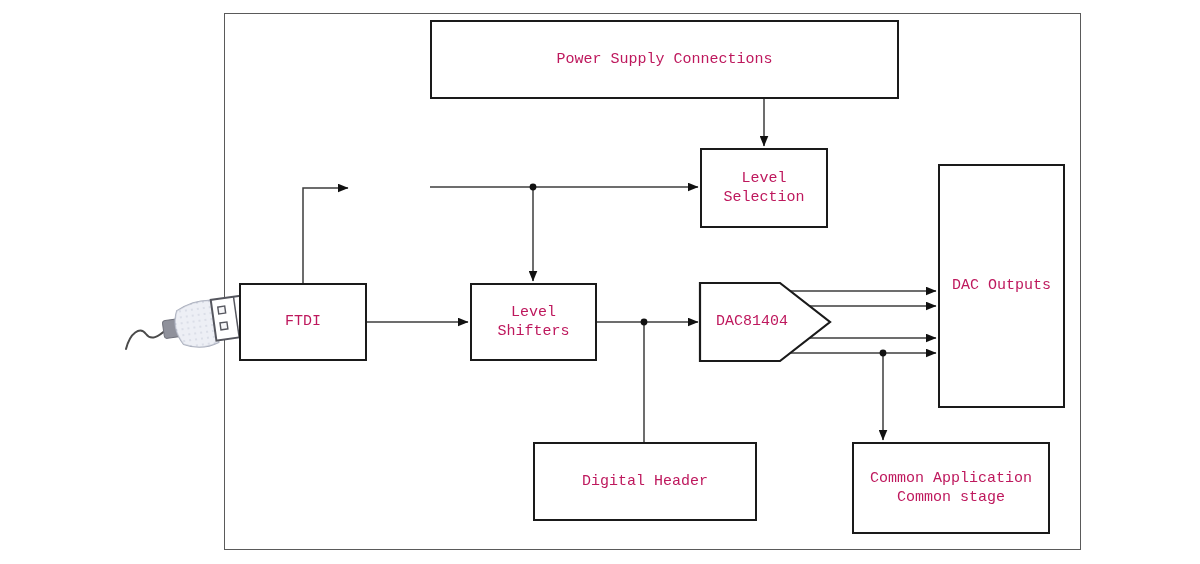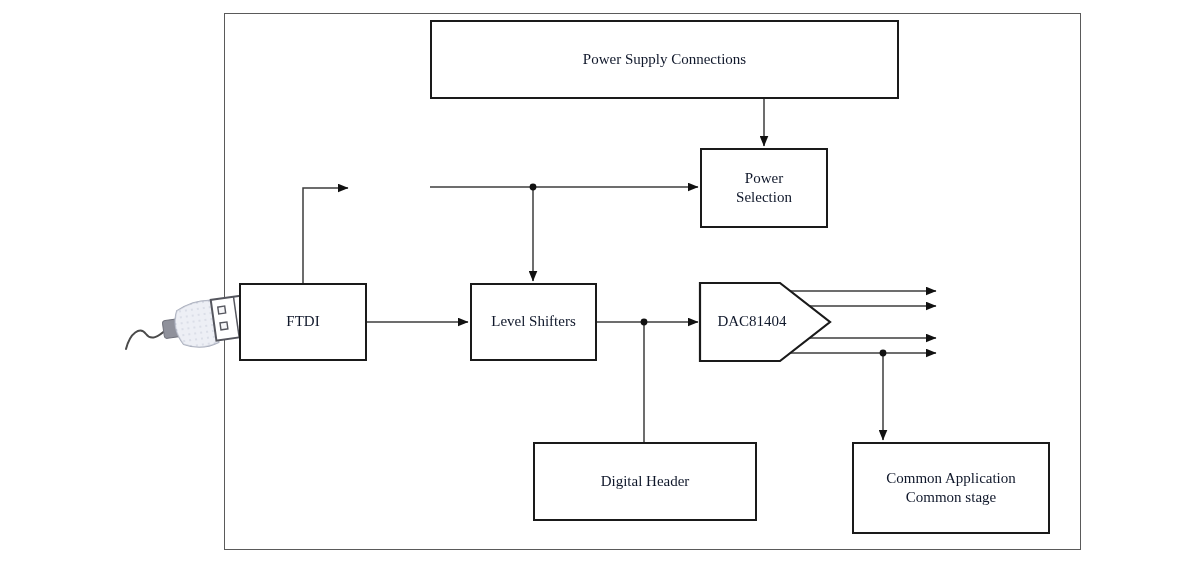--- a/index.html
+++ b/index.html
@@ -1,21 +1,21 @@
 <!DOCTYPE html>
 <html><head>
 <meta charset="utf-8">
 <style>
   html,body{margin:0;padding:0;background:#ffffff;}
   .stage{
     position:relative;
     width:1104px;height:564px;
     background:#ffffff;
-    font-family:Liberation Serif, serif;
-    color:#0f172a;
+    font-family:Liberation Mono, monospace;
+    color:#be185d;
     overflow:hidden;
   }
   .outer-border{
     position:absolute;
     left:224px;top:13px;width:857px;height:537px;
     border:1px solid #5a5a5a;
     box-sizing:border-box;
     background:#ffffff;
   }
   svg.wires{
@@ -106,36 +106,39 @@
       </g>
     </g>
   </svg>
 
   <div class="box" style="left:430px;top:20px;width:469px;height:79px">
     <span>Power Supply Connections</span>
   </div>
 
 
   <div class="box" style="left:700px;top:148px;width:128px;height:80px">
-    <span>Power</span>
+    <span>Level</span>
     <span>Selection</span>
   </div>
 
   <div class="box" style="left:239px;top:283px;width:128px;height:78px">
     <span>FTDI</span>
   </div>
 
   <div class="box" style="left:470px;top:283px;width:127px;height:78px">
     <span>Level Shifters</span>
   </div>
 
   <div class="label-only" style="left:700px;top:283px;width:104px;height:78px">
     <span>DAC81404</span>
   </div>
 
+  <div class="box" style="left:938px;top:164px;width:127px;height:244px">
+    <span>DAC Outputs</span>
+  </div>
 
   <div class="box" style="left:533px;top:442px;width:224px;height:79px">
     <span>Digital Header</span>
   </div>
 
   <div class="box" style="left:852px;top:442px;width:198px;height:92px">
     <span>Common Application</span>
     <span>Common stage</span>
   </div>
 

